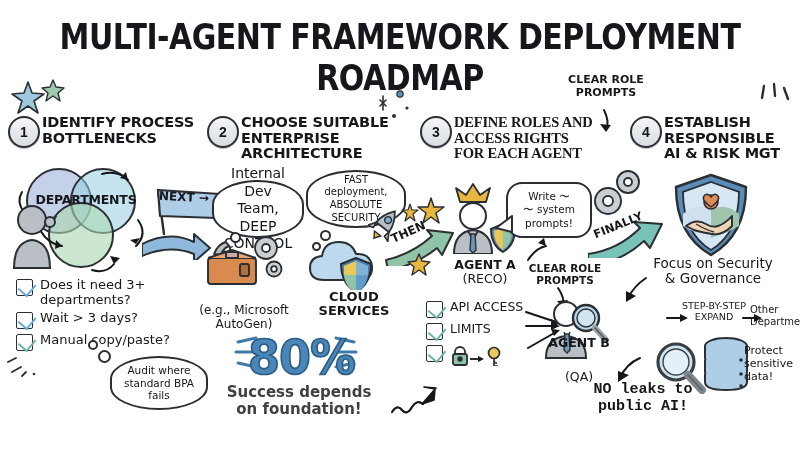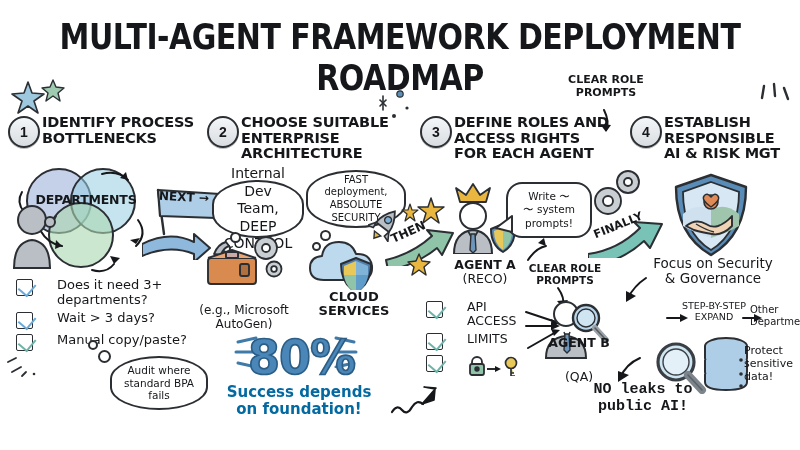--- a/index.html
+++ b/index.html
@@ -32,21 +32,21 @@
     font-weight:700;font-size:14.5px;line-height:1.08;
     color:#15171a;letter-spacing:-0.2px;white-space:pre-line;
   }
   
   .hand{font-family:"DejaVu Sans",sans-serif;color:#15171a;}
   .lbl-bold{font-weight:700;font-size:13px;line-height:1.1;text-align:center;}
   .lbl-reg{font-weight:400;font-size:12px;line-height:1.15;text-align:center;}
   .tiny{font-size:10px;line-height:1.12;text-align:center;font-weight:400;}
   .tiny-b{font-size:10.5px;line-height:1.12;text-align:center;font-weight:700;}
   
-  .check-row{display:flex;align-items:flex-start;gap:24px;margin-bottom:4px;}
+  .check-row{display:flex;align-items:flex-start;gap:7px;margin-bottom:4px;}
   .cbox{
     width:15px;height:15px;flex:0 0 15px;border:1.8px solid #2b2f33;border-radius:2px;
     background:#fff;position:relative;margin-top:1px;
   }
   .cbox::after{
     content:"";position:absolute;left:2px;top:1px;width:10px;height:13px;
     border-right:2.4px solid #6fb3a8;border-bottom:2.4px solid #6fb3a8;
     transform:rotate(40deg) translate(1px,-2px);
   }
   .cbox.blue::after{border-color:#6aa9d8;}
@@ -68,21 +68,21 @@
   }
   
   #pct{
     font-family:"DejaVu Sans",sans-serif;font-weight:700;
     font-size:46px;color:#4a86b8;letter-spacing:-1px;
     -webkit-text-stroke:1.6px #2b5d85;
     text-align:center;transform:scaleY(1.06);
   }
   #pct-sub{
     font-family:"DejaVu Sans",sans-serif;font-weight:700;font-size:15px;
-    color:#0369a1;text-align:center;line-height:1.12;white-space:pre-line;
+    color:#404040;text-align:center;line-height:1.12;white-space:pre-line;
   }
   .no-leak{font-family:Liberation Mono, monospace;font-weight:700;font-size:15px;line-height:1.1;text-align:center;color:#15171a;white-space:pre-line;}
   .focus-txt{font-family:"DejaVu Sans",sans-serif;font-weight:400;font-size:13.5px;line-height:1.14;text-align:center;color:#15171a;white-space:pre-line;}
   .conn-word{
     font-family:"DejaVu Sans",sans-serif;font-weight:700;font-size:13px;
     color:#15171a;
   }
 </style>
 </head>
 <body>
@@ -281,21 +281,21 @@
   <div class="abs hand tiny-b" style="left:546px;top:74px;width:120px;white-space:pre-line;font-size:11px;line-height:1.15;">CLEAR ROLE
 PROMPTS</div>
   <svg class="abs" style="left:596px;top:108px;" width="26" height="28">
     <path d="M8,2 q6,12 2,20" fill="none" stroke="#15171a" stroke-width="2" stroke-linecap="round"></path>
     <polygon points="10,24 4,16 15,17" fill="#15171a"></polygon>
   </svg>
 
   <div class="abs" style="left:420px;top:116px;">
     <div class="step-num">3</div>
   </div>
-  <div class="abs step-title" style="left:454px;top:115px;width:180px;">DEFINE ROLES AND
+  <div class="abs step-title" style="left:454px;top:115px;width:180px;font-family:Liberation Serif, serif;">DEFINE ROLES AND
 ACCESS RIGHTS
 FOR EACH AGENT</div>
 
   <svg class="abs" style="left:448px;top:180px;" width="74" height="74">
     <path d="M12,22 L8,8 L18,15 L25,4 L32,15 L42,8 L38,22 z" fill="#e9b63f" stroke="#2b2f33" stroke-width="1.8" stroke-linejoin="round"></path>
     <circle cx="25" cy="36" r="13" fill="#fff" stroke="#2b2f33" stroke-width="2"></circle>
     <path d="M6,74 q0,-22 19,-24 q19,2 19,24 z" fill="#b9bfc4" stroke="#2b2f33" stroke-width="2"></path>
     <path d="M20,51 l5,9 l5,-9" fill="none" stroke="#2b2f33" stroke-width="1.6"></path>
     <path d="M23,54 l4,0 l1,16 l-3,3 l-3,-3 z" fill="#6d96bf" stroke="#2b2f33" stroke-width="1.4"></path>
     <g transform="translate(42,44)">

